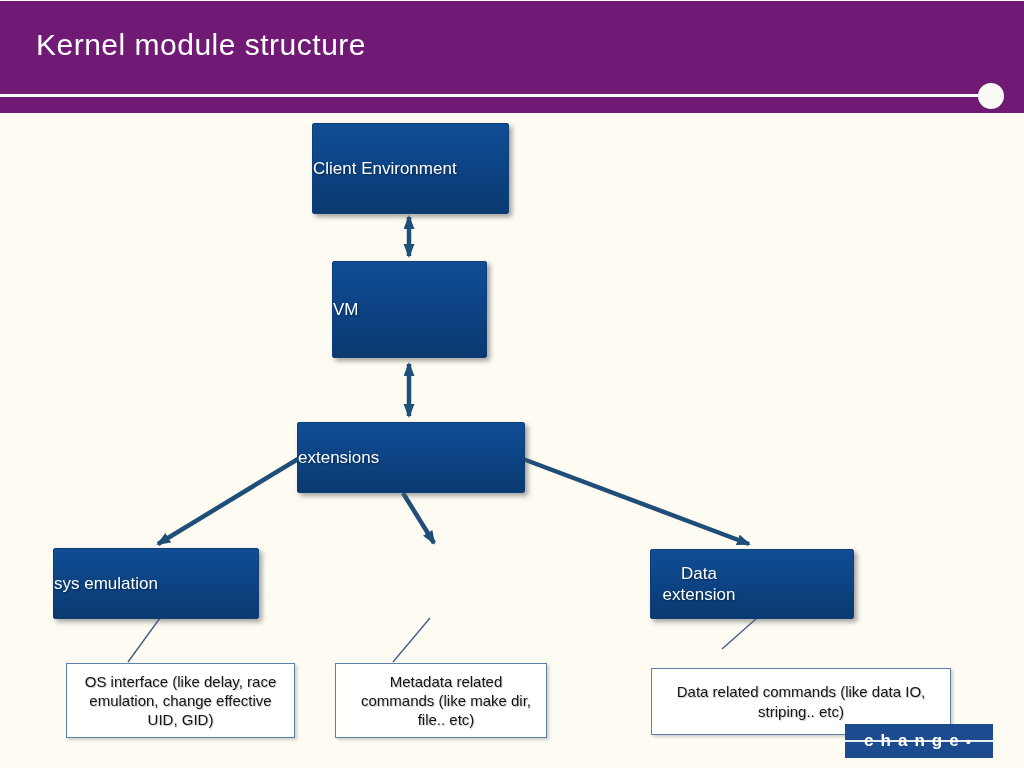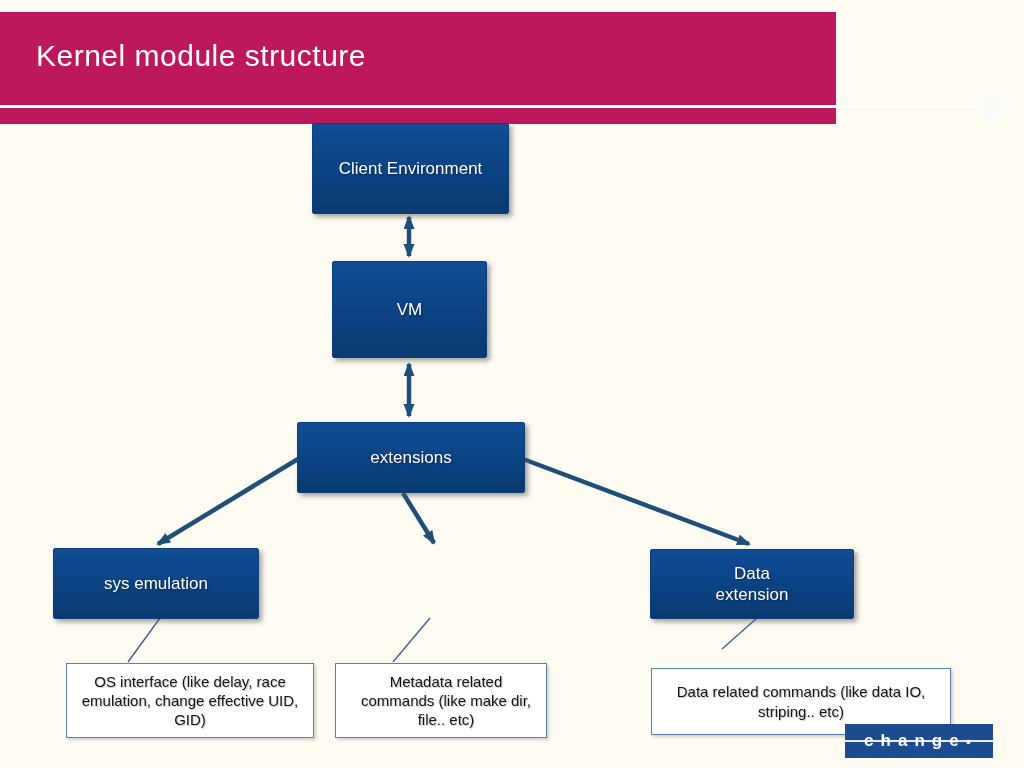--- a/index.html
+++ b/index.html
@@ -3,39 +3,39 @@
 <meta charset="utf-8">
 <style>
   html,body{margin:0;padding:0;}
   body{font-family:"Liberation Sans", sans-serif; background:#888;}
   .slide{
     position:relative; width:1024px; height:768px; overflow:hidden;
     background:#fdfbf2;
   }
   
   .header{
-    position:absolute; left:0; top:12px; width:836px; height:112px;
-    background:#be185d;
+    position:absolute; left:0; top:1px; width:1024px; height:112px;
+    background:#701a75;
   }
   .slide-title{
     position:absolute; left:36px; top:27px;
     color:#ffffff; font-size:30px; font-weight:400; letter-spacing:0.5px;
     white-space:nowrap;
   }
   .header-rule{
     position:absolute; left:0; top:93px; width:986px; height:3px;
     background:#ffffff;
   }
   .header-rule-dot{
     position:absolute; left:978px; top:82px; width:26px; height:26px;
     background:#fafaf6; border-radius:50%;
   }
   
   .node{
-    position:absolute; display:flex; align-items:center; justify-content:center;
+    position:absolute; display:flex; align-items:center; 
     background:linear-gradient(180deg,#104d94 0%,#0d4486 45%,#093a6f 100%);
     border:1px solid #0d3e77; border-radius:2px;
     box-shadow:3px 3px 5px rgba(90,90,90,0.55);
     color:#ffffff; font-size:17px; text-align:center;
     text-shadow:1px 1px 2px rgba(0,0,0,0.45);
   }
   .n-client    {left:312px; top:123px; width:195px; height:89px;}
   .n-vm        {left:332px; top:261px; width:153px; height:95px;}
   .n-extensions{left:297px; top:422px; width:226px; height:69px;}
   .n-sys       {left:53px;  top:548px; width:204px; height:69px;}
@@ -44,21 +44,21 @@
   .n-data .node-label{max-width:96px; line-height:1.25;}
   
   .callout{
     position:absolute; display:flex; align-items:center; justify-content:center;
     background:#fffffd; border:1.5px solid #5b80ad;
     box-shadow:2px 2px 3px rgba(0,0,0,0.18);
     color:#141414; font-size:15px; line-height:1.28; text-align:center;
     text-shadow:1px 1px 1px rgba(0,0,0,0.22);
     padding:4px 10px; box-sizing:border-box;
   }
-  .c-os      {left:66px;  top:663px; width:248px; height:75px;}
+  .c-os      {left:66px;  top:663px; width:229px; height:75px;}
   .c-metadata{left:335px; top:663px; width:212px; height:75px;padding-left:20px;}
   .c-data    {left:651px; top:668px; width:300px; height:67px;}
   
   .edges{position:absolute; left:0; top:0; width:1024px; height:768px; pointer-events:none;}
   
   .logo{
     position:absolute; left:845px; top:724px; width:148px; height:34px;
     background:#1d4b8f; display:flex; align-items:center; justify-content:center;
     color:#ffffff; font-weight:700; font-size:17px; letter-spacing:7px;
     text-indent:4px;

